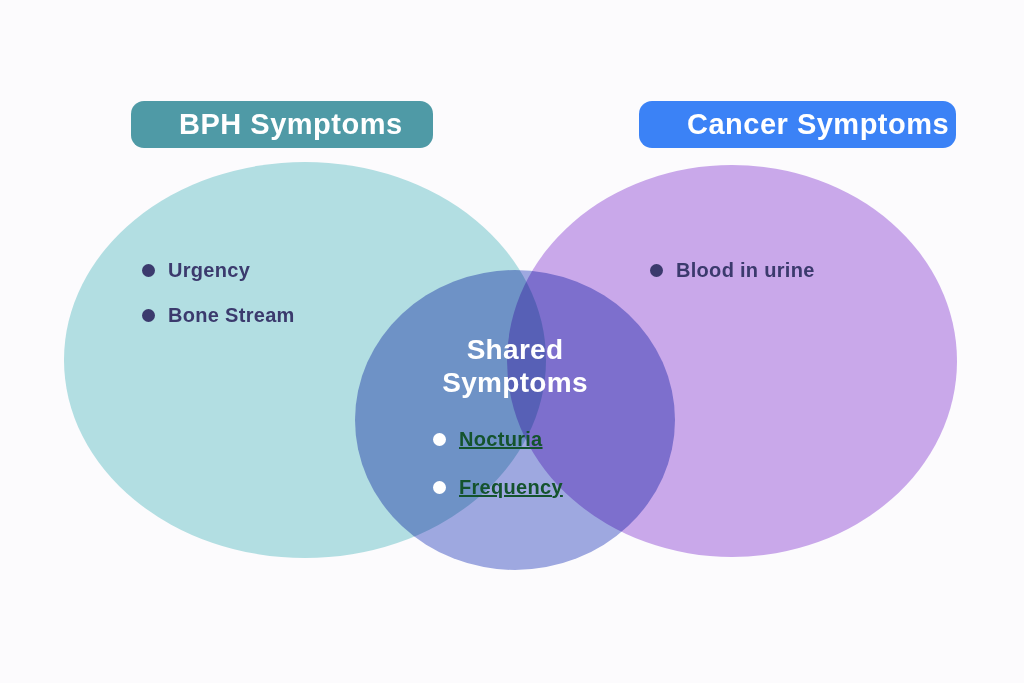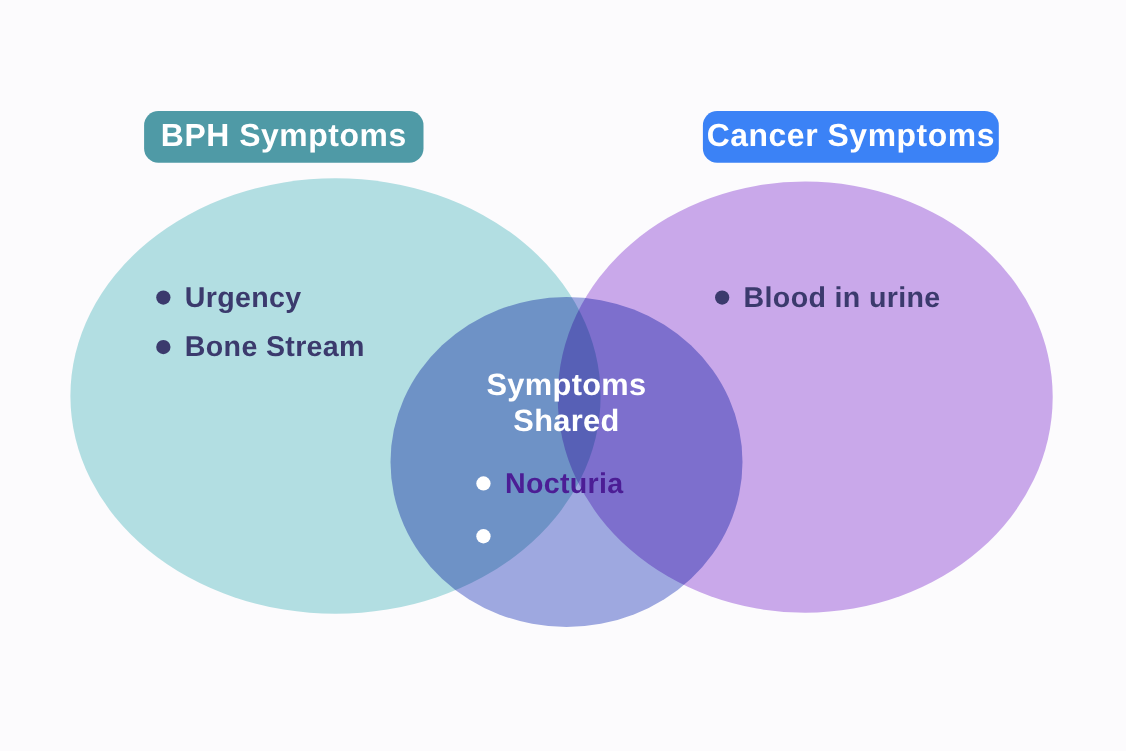--- a/index.html
+++ b/index.html
@@ -10,42 +10,42 @@
   }
   
   .shapes{position:absolute;inset:0;isolation:isolate;}
   .shape{position:absolute;mix-blend-mode:multiply;}
   .ellipse-left{left:64px;top:162px;width:482px;height:396px;border-radius:50%;}
   .ellipse-right{left:507px;top:165px;width:450px;height:392px;border-radius:50%;}
   .circle-center{left:355px;top:270px;width:320px;height:300px;border-radius:50%;}
   
   .badge{
     position:absolute;height:47px;border-radius:13px;
-    display:flex;align-items:center;justify-content:center;
-    color:#ffffff;font-size:29px;font-weight:600;letter-spacing:.5px;
+    display:flex;align-items:center;
+    color:#ffffff;font-size:29px;font-weight:600;letter-spacing:.5px;padding-left:48px;
   }
   .badge-bph{left:131px;top:101px;width:254px;}
   .badge-cancer{left:639px;top:101px;width:269px;}
   
   .item-list{position:absolute;display:flex;flex-direction:column;}
   .item-row{display:flex;align-items:center;height:45px;}
   .bullet{width:13px;height:13px;border-radius:50%;margin-right:13px;flex:0 0 auto;}
-  .item-label{font-size:26px;font-weight:600;letter-spacing:.3px;white-space:nowrap;}
+  .item-label{font-size:20px;font-weight:600;letter-spacing:.3px;white-space:nowrap;}
   .list-left{left:142px;top:248px;}
   .list-right{left:650px;top:248px;}
   
   .center-heading{
     position:absolute;left:365px;top:333px;width:300px;
     text-align:center;color:#ffffff;font-size:28px;font-weight:600;
     line-height:33px;letter-spacing:.3px;
   }
   .list-center{left:433px;top:415px;}
   .list-center .item-row{height:48px;}
   .list-center .bullet{background:#ffffff;}
-  .list-center .item-label{color:#4c1d95;}
+  .list-center .item-label{color:#14532d;text-decoration:underline;}
 </style>
 </head>
 <body>
 
 <div class="stage" style="background: rgb(252, 251, 253);">
 
   <div class="shapes">
     <div class="shape ellipse-left" style="background: rgb(178, 222, 226);"></div>
     <div class="shape ellipse-right" style="background: rgb(201, 168, 234);"></div>
     <div class="shape circle-center" style="background: rgb(158, 168, 224);"></div>
@@ -70,26 +70,27 @@
   </div>
 
   <div class="item-list list-right">
     <div class="item-row">
       <span class="bullet" style="background: rgb(59, 58, 109);"></span>
       <span class="item-label" style="color: rgb(59, 58, 109);">Blood in urine</span>
     </div>
   </div>
 
   <div class="center-heading" style="color: rgb(255, 255, 255);">
+    <div>Shared</div>
     <div>Symptoms</div>
-    <div>Shared</div>
   </div>
   <div class="item-list list-center">
     <div class="item-row">
       <span class="bullet"></span>
       <span class="item-label">Nocturia</span>
     </div>
     <div class="item-row">
       <span class="bullet"></span>
+      <span class="item-label">Frequency</span>
     </div>
   </div>
 
 </div>
 
 </body></html>

